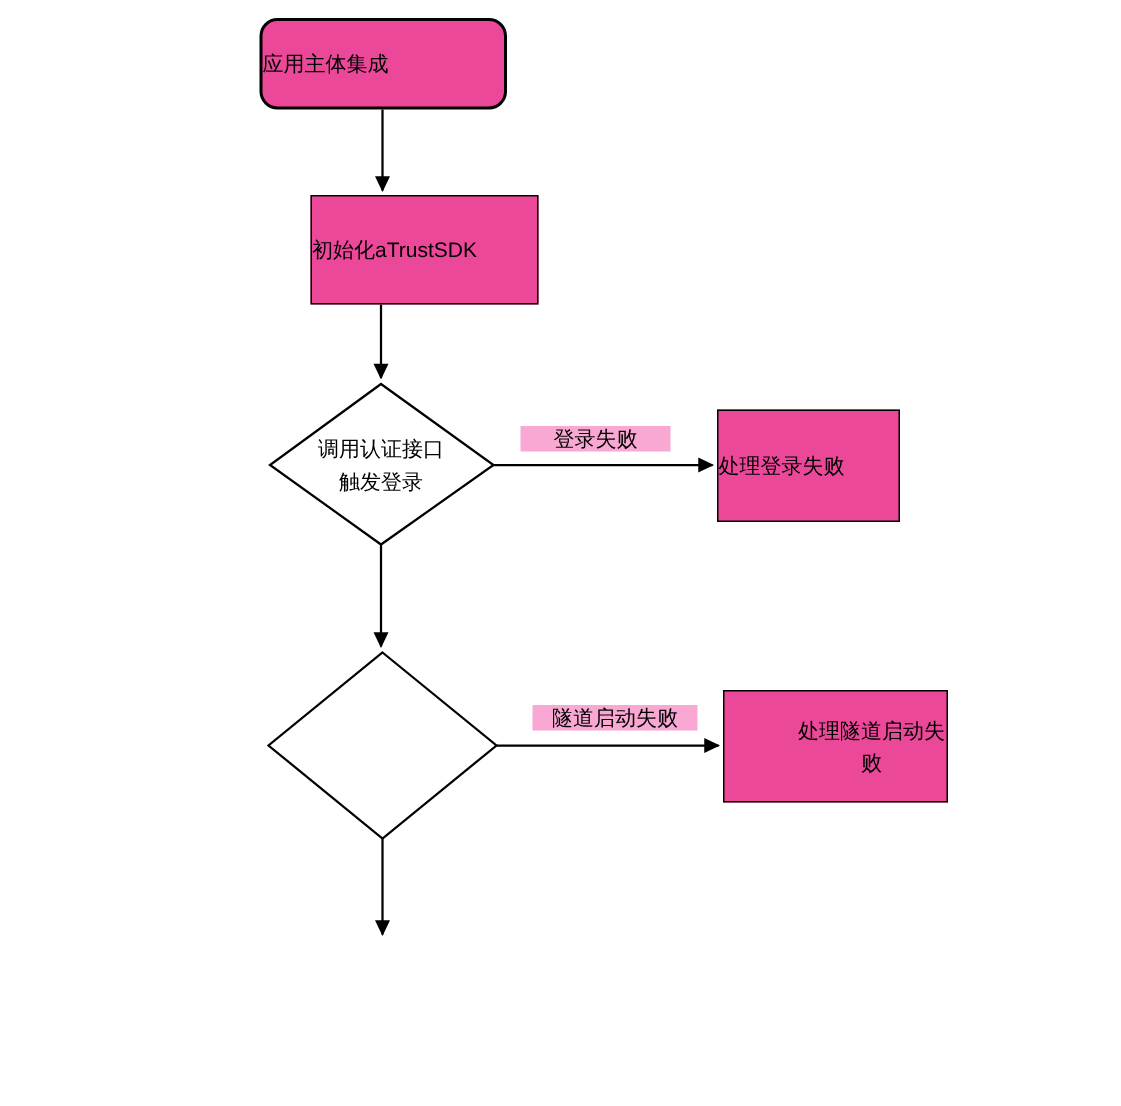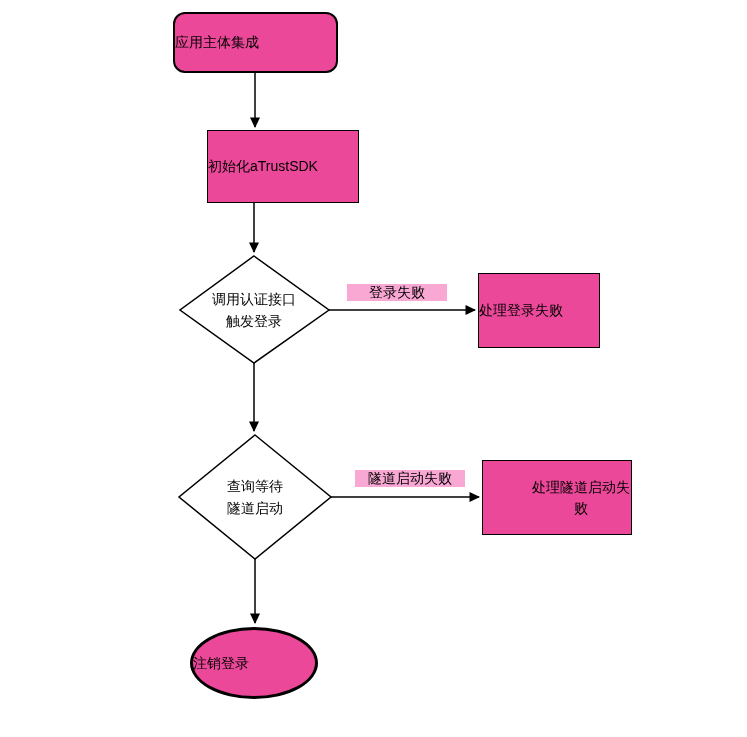--- a/index.html
+++ b/index.html
@@ -101,29 +101,22 @@
 
   <div class="diamond-label" style="left:184px; top:288px; width:140px; height:44px;">
     <div>调用认证接口</div>
     <div>触发登录</div>
   </div>
 
   <div class="node process" style="left:478px; top:273px; width:122px; height:75px;">
     <div>处理登录失败</div>
   </div>
 
-  <div class="diamond-label" style="left:185px; top:475px; width:140px; height:44px;">
-    <div>查询等待</div>
-    <div>隧道启动</div>
-  </div>
 
   <div class="node process" style="left:482px; top:460px; width:150px; height:75px;padding-left:48px;">
     <div>处理隧道启动失败</div>
   </div>
 
-  <div class="node ellipse" style="left:190px; top:627px; width:128px; height:72px;">
-    <div>注销登录</div>
-  </div>
 
   <div class="edge-label" style="left:347px; top:284px; width:100px;">登录失败</div>
   <div class="edge-label" style="left:355px; top:470px; width:110px;text-align:center;">隧道启动失败</div>
 
 </div>
 
 </body></html>

